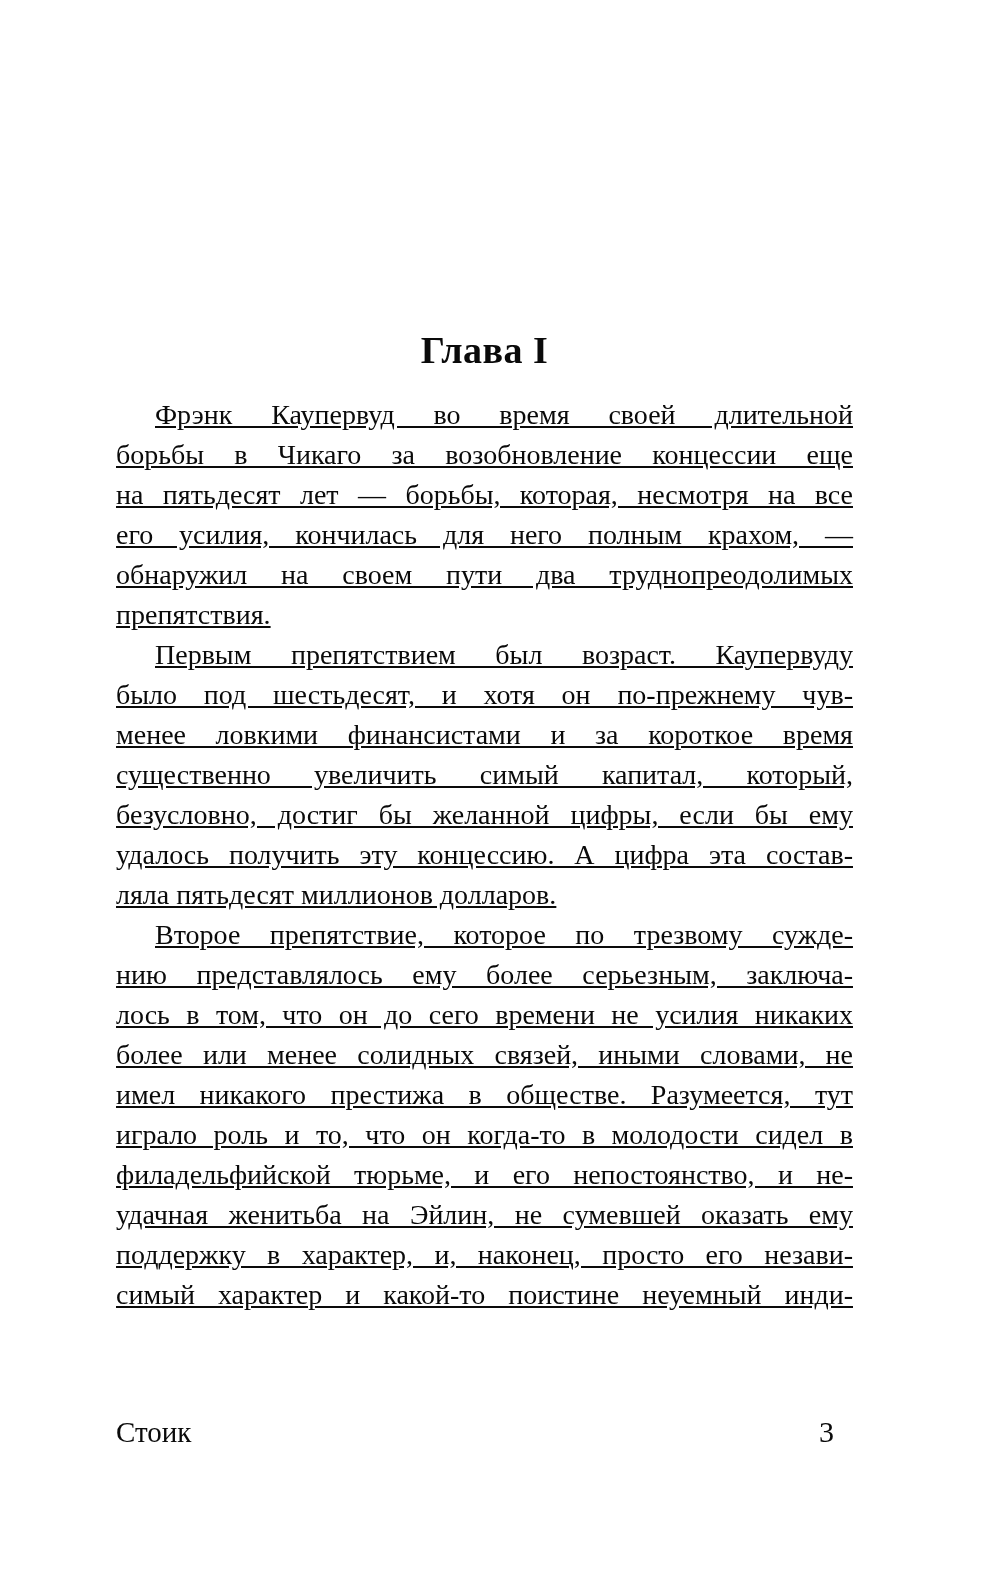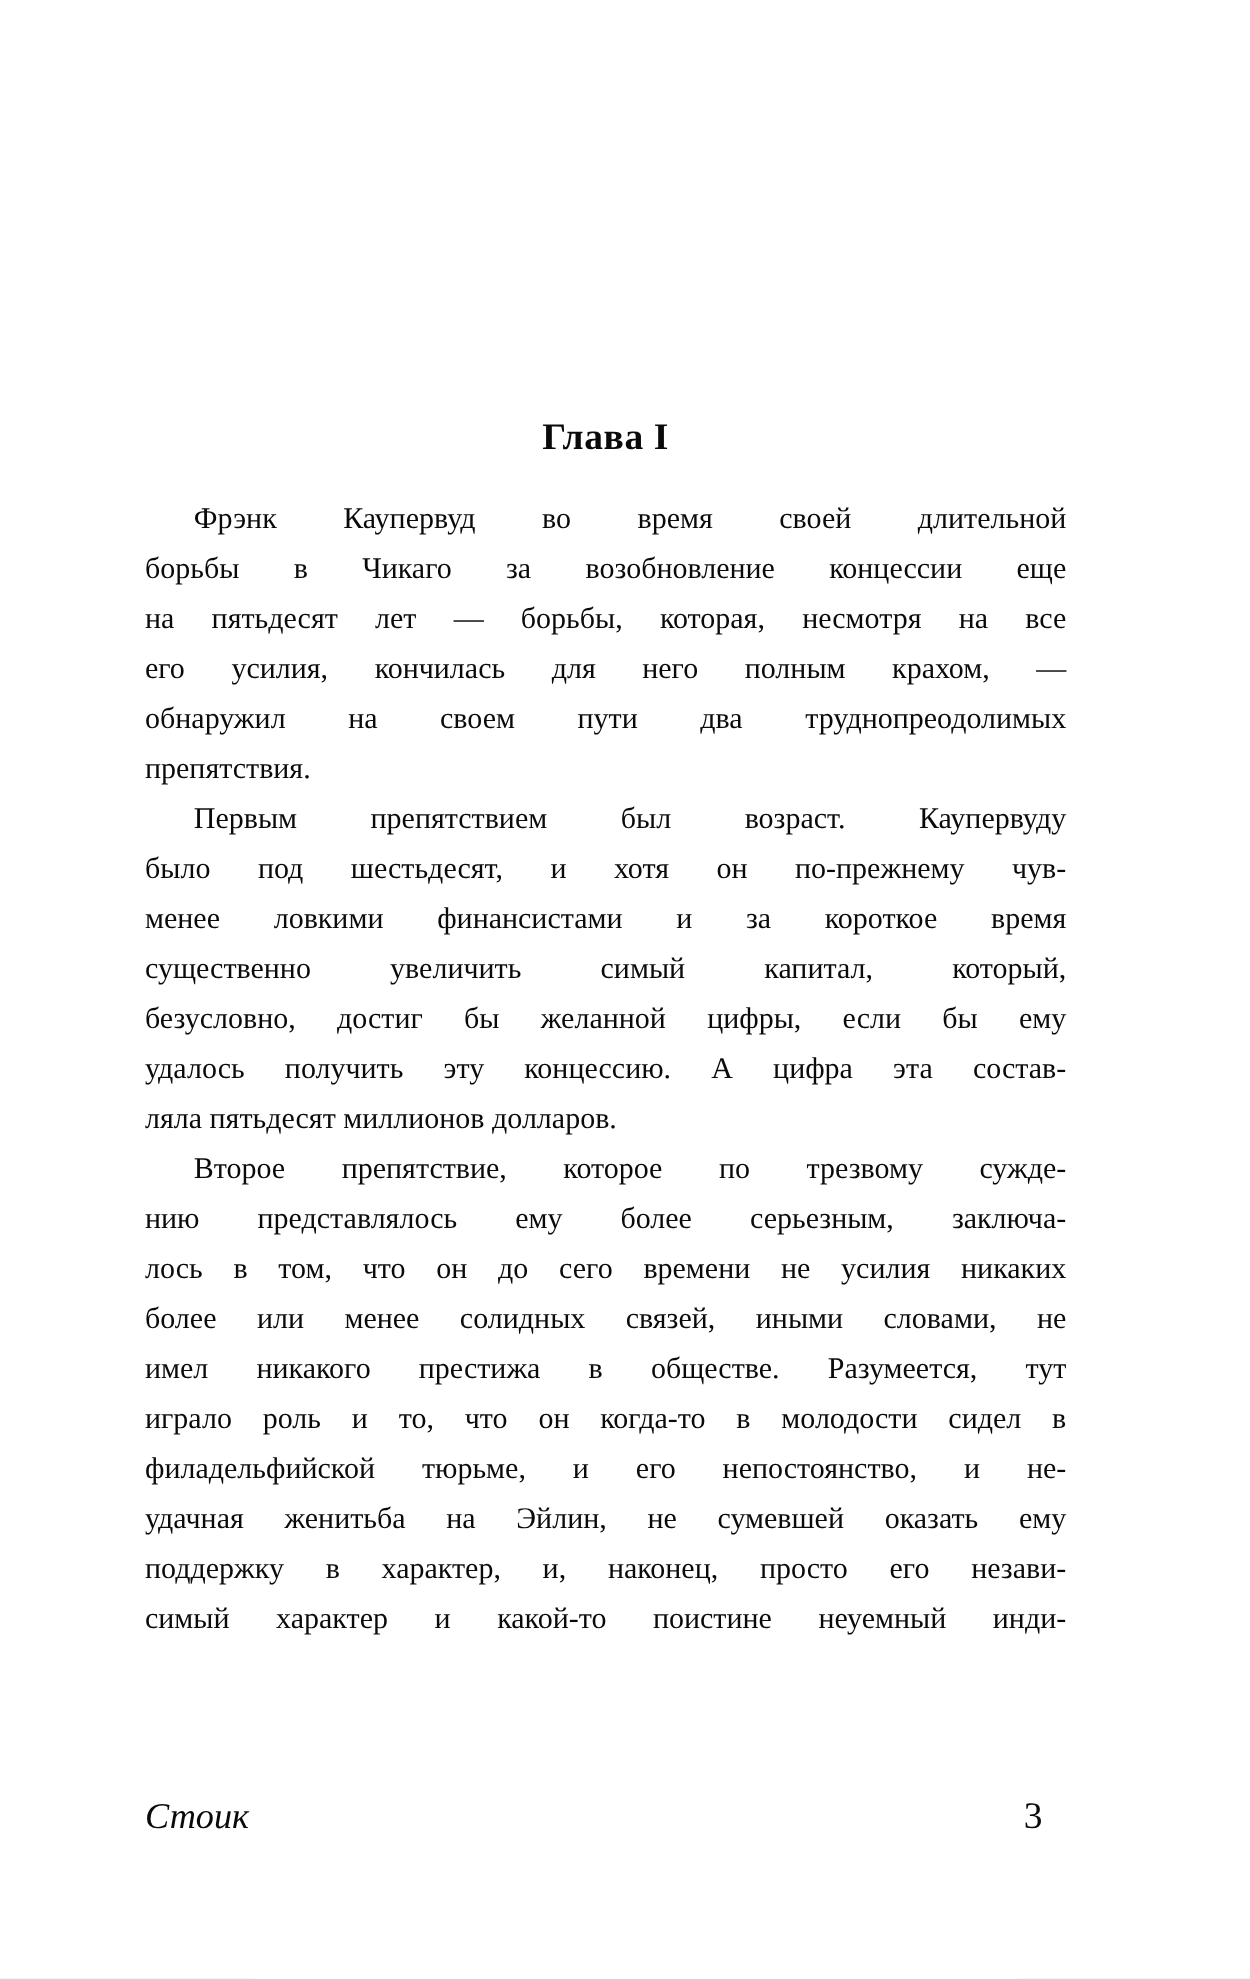--- a/index.html
+++ b/index.html
@@ -15,48 +15,49 @@
     color: #0a0a0a;
     font-family: "Liberation Serif", "DejaVu Serif", serif;
     overflow: hidden;
   }
   .chapter-title {
     position: absolute;
     top: 331px;
     left: 116px;
     width: 737px;
     margin: 0;
-    font-size: 30px;
+    font-size: 38px;
     line-height: 38px;
     font-weight: bold;
     text-align: center;
     letter-spacing: 0.5px;
   }
   .text-block {
     position: absolute;
     top: 395px;
     left: 116px;
     width: 737px;
   }
   .paragraph {
     margin: 0;
     padding: 0;
   }
   .line {
     display: block;
     width: 100%;
     height: 40px;
     line-height: 40px;
-    font-size: 24px;
+    font-size: 28px;
     white-space: normal;
     text-align: justify;
     text-align-last: justify;
     -moz-text-align-last: justify;
     text-justify: inter-word;
     overflow: visible;
+    text-decoration: underline;
   }
   .line.first {
     text-indent: 39px;
   }
   .line.para-end {
     text-align-last: left;
     -moz-text-align-last: left;
   }
   .footer {
     position: absolute;
@@ -64,22 +65,20 @@
     left: 116px;
     width: 737px;
     height: 40px;
     line-height: 40px;
     font-size: 29px;
     display: flex;
     justify-content: space-between;
     align-items: baseline;
   }
   .footer .book-title {
-    font-style: italic;
-    margin-top: 21px;
   }
   .footer .page-number {
     padding-right: 19px;
     font-size: 30px;
   }
 </style>
 </head>
 <body>
 
 <div class="page">

